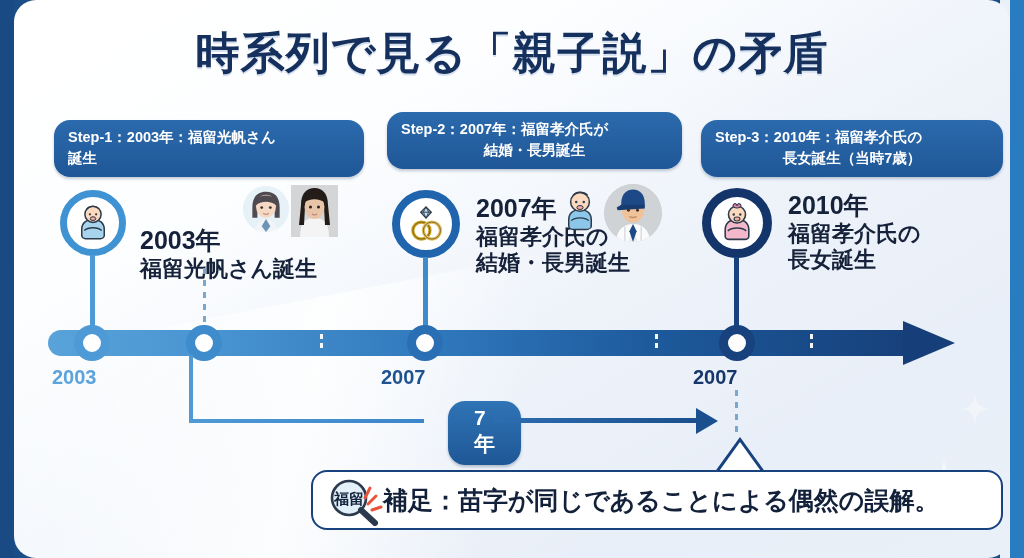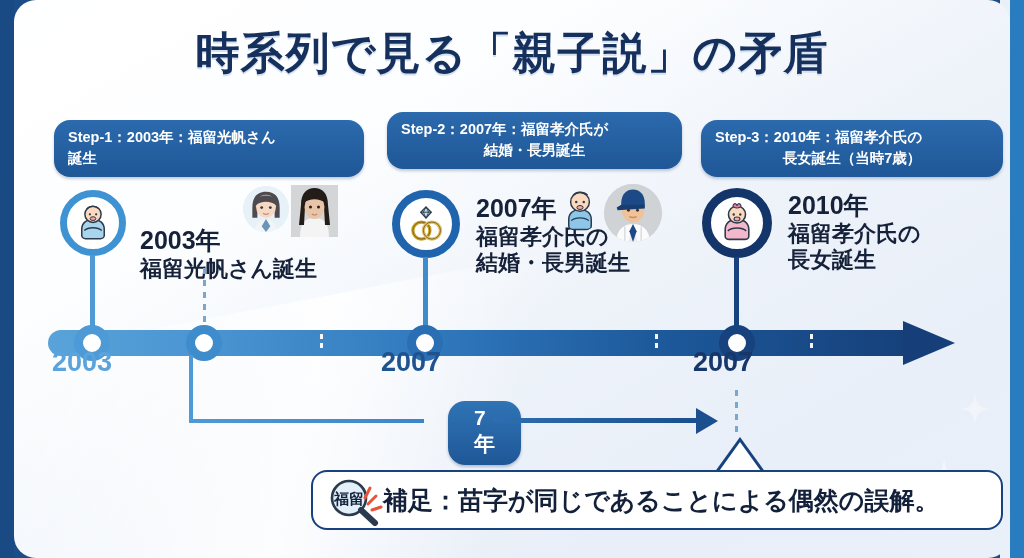--- a/index.html
+++ b/index.html
@@ -72,21 +72,21 @@
   .tick-dash{position:absolute;top:4px;width:3px;height:18px;
     background:repeating-linear-gradient(180deg,#fff 0 5px,transparent 5px 9px);opacity:.95;}
 
   .node{position:absolute;top:-5px;width:36px;height:36px;border-radius:50%;
     box-sizing:border-box;background:#fff;}
   .node.n1{border:9px solid #4e9ad6;}
   .node.n2{border:9px solid #3f8ccd;}
   .node.n3{border:9px solid #2a6fb4;}
   .node.n4{border:9px solid #17427d;}
 
-  .yearlbl{position:absolute;top:347px;font-size:27px;font-weight:700;}
+  .yearlbl{position:absolute;top:366px;font-size:20px;font-weight:700;}
   .yearlbl.y1{color:#5ba3dc;}
   .yearlbl.y2{color:#1f5390;text-align:right;}
   .yearlbl.y3{color:#17376b;}
 
   
   .stem{position:absolute;width:5px;background:#3f8ccd;}
   .stem.dark{background:#17427d;}
   .stem.light{background:#4e9ad6;}
   .dashed-v{position:absolute;width:3px;
     background:repeating-linear-gradient(180deg,#7aa7cd 0 6px,transparent 6px 12px);}

